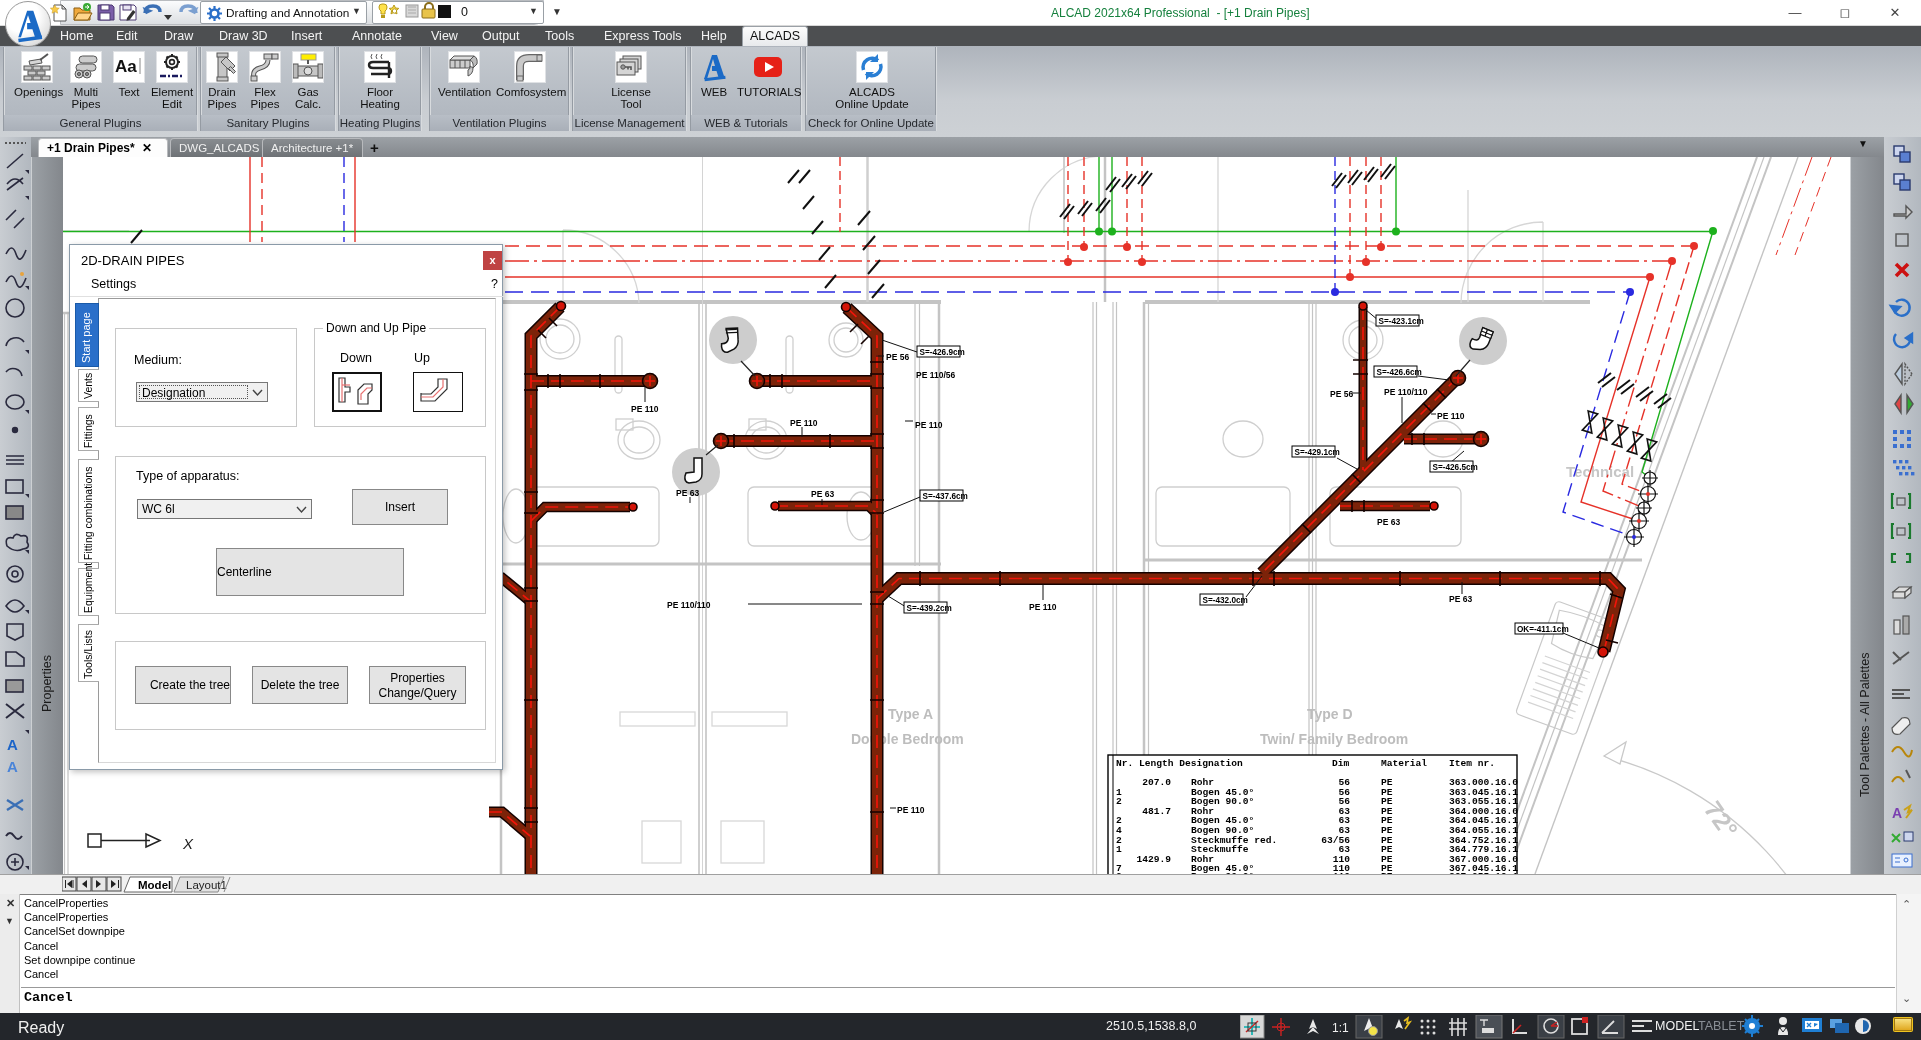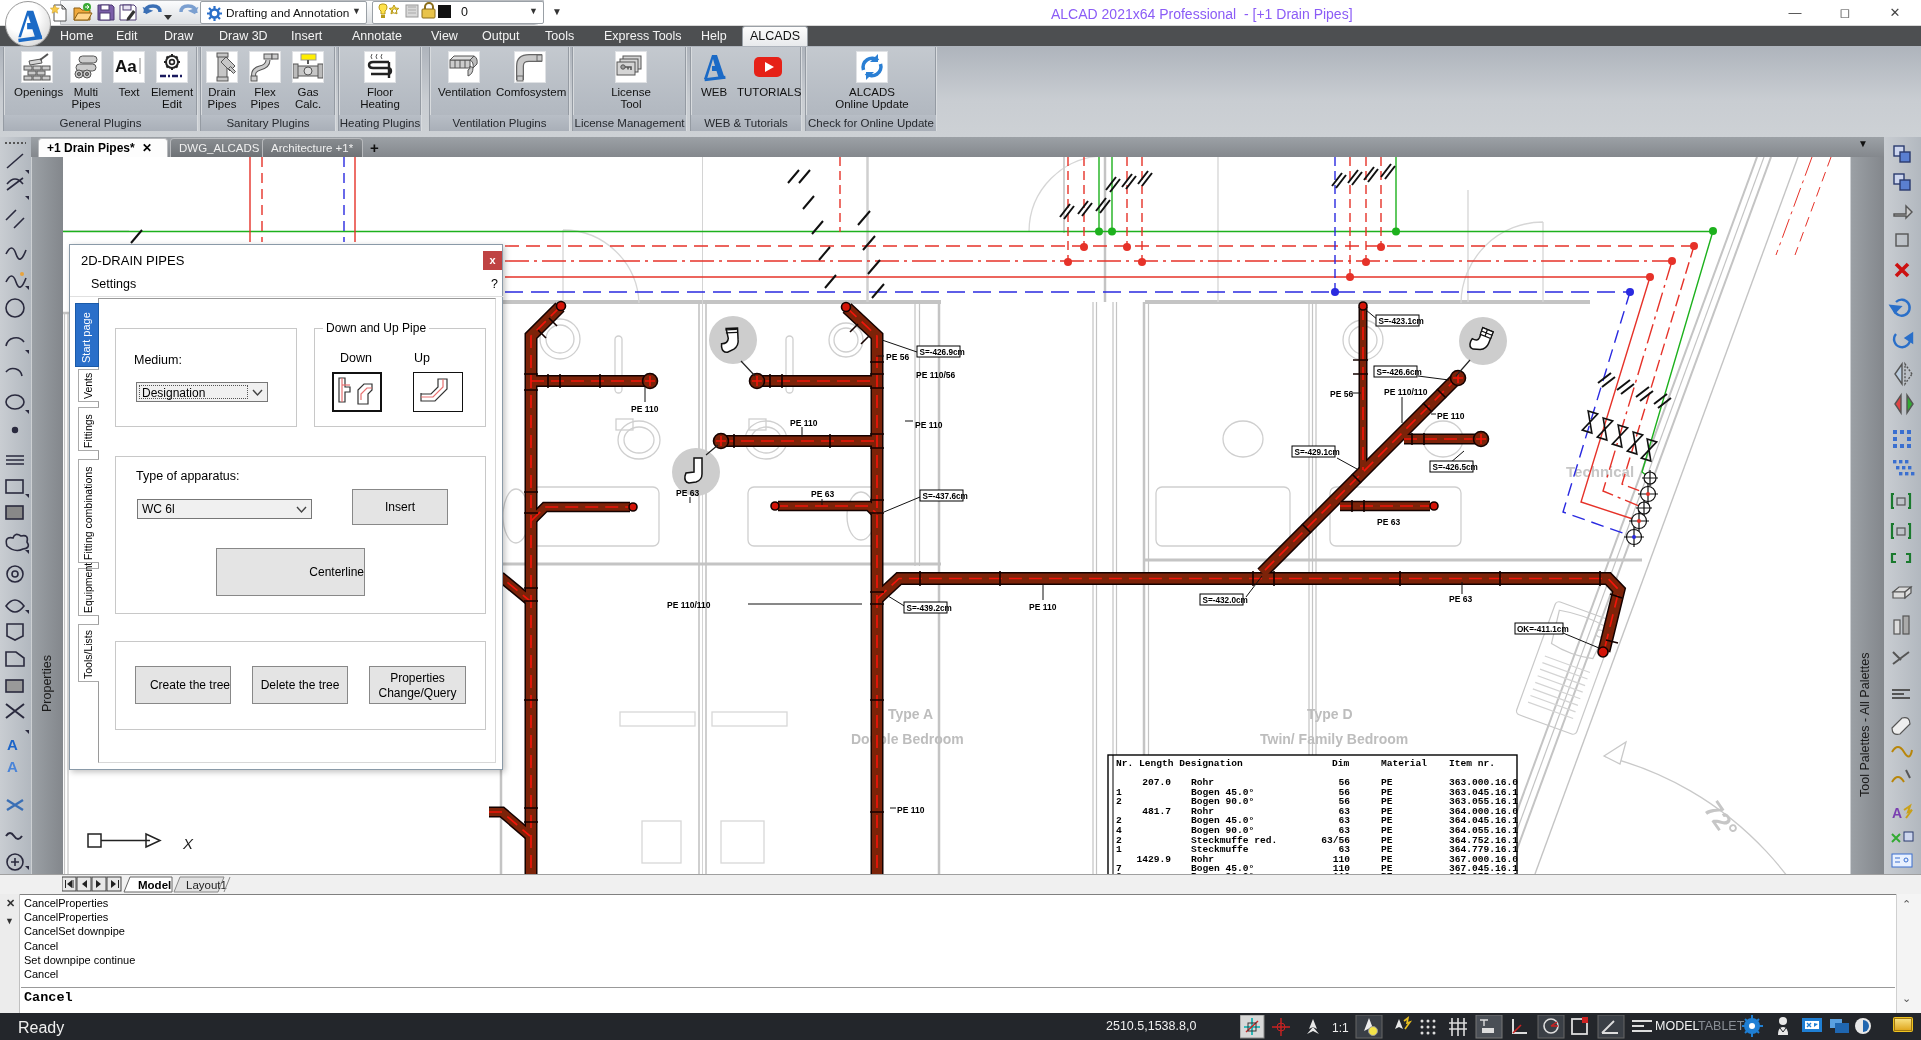--- a/index.html
+++ b/index.html
@@ -1,17 +1,17 @@
 <!DOCTYPE html>
 <html><head><meta charset="utf-8"><style>
 *{margin:0;padding:0;box-sizing:border-box}
 html,body{width:1921px;height:1040px;overflow:hidden;font-family:"Liberation Sans",sans-serif;background:#fff}
 .abs{position:absolute}
 #titlebar{left:0;top:0;width:1921px;height:26px;background:#fff;border-bottom:1px solid #d8d8d8}
-#title{top:6px;font-size:14px;color:#8b5cf6}
+#title{top:6px;font-size:12px;color:#15803d}
 .winbtn{top:4px;width:30px;height:18px;color:#444;font-size:13px;text-align:center;line-height:17px}
 #qat{left:50px;top:1px;height:23px;display:flex;align-items:center}
 #menubar{left:0;top:26px;width:1921px;height:20px;background:#4d4f51}
 .mi{position:absolute;top:3px;color:#f4f4f4;font-size:12.5px}
 #alctab{left:742px;top:0px;width:66px;height:20px;background:linear-gradient(#fdfdfd,#e8eaec);border:1px solid #9aa0a6;border-bottom:none;border-radius:3px 3px 0 0;color:#111;text-align:center;font-size:12.5px;padding-top:2px}
 #ribbon{left:0;top:46px;width:1921px;height:91px;background:linear-gradient(#aeb4bc,#c9cdd2 60%,#cdd1d5)}
 .rgroup{position:absolute;top:47px;height:84px;background:linear-gradient(#c4c9cf,#b4bac2 70%,#aeb4bc);border-left:1px solid #959ba3;border-right:1px solid #d8dbde;box-shadow:inset 1px 0 0 #d8dbde,inset -1px 0 0 #959ba3}
 .rglabel{position:absolute;left:0;right:0;bottom:0;height:16px;text-align:center;font-size:11.5px;color:#26292e;background:linear-gradient(#b8bec6,#a9afb8);line-height:16px;white-space:nowrap}
 .rbtn{position:absolute;top:4px;width:46px;text-align:center;font-size:11.5px;color:#111;line-height:12px}
 .rbtn .ic{display:block;margin:0 auto 3px auto;width:32px;height:32px;background:#fff;border:1px solid #e0e2e5;border-radius:0}
@@ -1061,18 +1061,18 @@
       </svg></div>
 
  <div class="abs" style="left:66px;top:224px">Type of apparatus:</div>
  <div class="abs" style="left:67px;top:254px;width:175px;height:20px;background:#f0f0f0;border:1px solid #777">
       <div style="position:absolute;left:2px;top:2px;padding:0 2px;font-size:12px;line-height:14px">WC 6l</div>
       <svg style="position:absolute;right:4px;top:6px" width="11" height="8" viewBox="0 0 11 8">
         <path d="M1 1 L5.5 6 L10 1" fill="none" stroke="#444" stroke-width="1.4"></path>
       </svg>
     </div>
  <div class="abs" style="left:282px;top:244px;width:96px;height:36px;background:#e4e4e4;border:1px solid #888;text-align:center;line-height:34px;font-size:12px">Insert</div>
- <div class="abs" style="left:146px;top:303px;width:149px;height:48px;background:#e4e4e4;border:1px solid #888;text-align:right;line-height:46px;font-size:12px">Centerline</div>
+ <div class="abs" style="left:146px;top:303px;width:188px;height:48px;background:#e4e4e4;border:1px solid #888;text-align:left;line-height:46px;font-size:12px">Centerline</div>
 
  <div class="abs" style="left:65px;top:421px;width:96px;height:38px;background:#e4e4e4;border:1px solid #888;text-align:right;line-height:36px;font-size:12px">Create the tree</div>
  <div class="abs" style="left:182px;top:421px;width:96px;height:38px;background:#e4e4e4;border:1px solid #888;text-align:center;line-height:36px;font-size:12px">Delete the tree</div>
  <div class="abs" style="left:299px;top:421px;width:97px;height:38px;background:#e4e4e4;border:1px solid #888;text-align:center;font-size:12px;line-height:15px;padding-top:4px">Properties<br>Change/Query</div>
 </div>
 
 </body></html>

